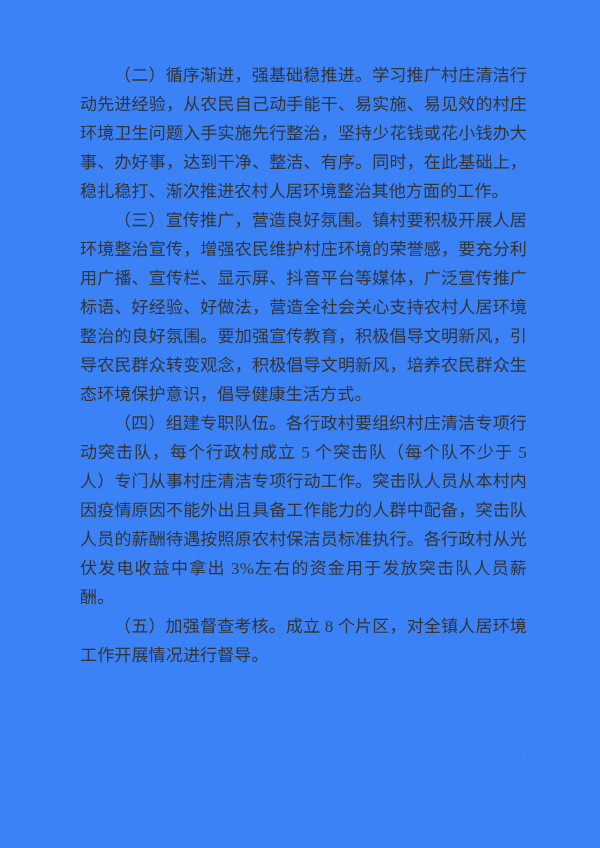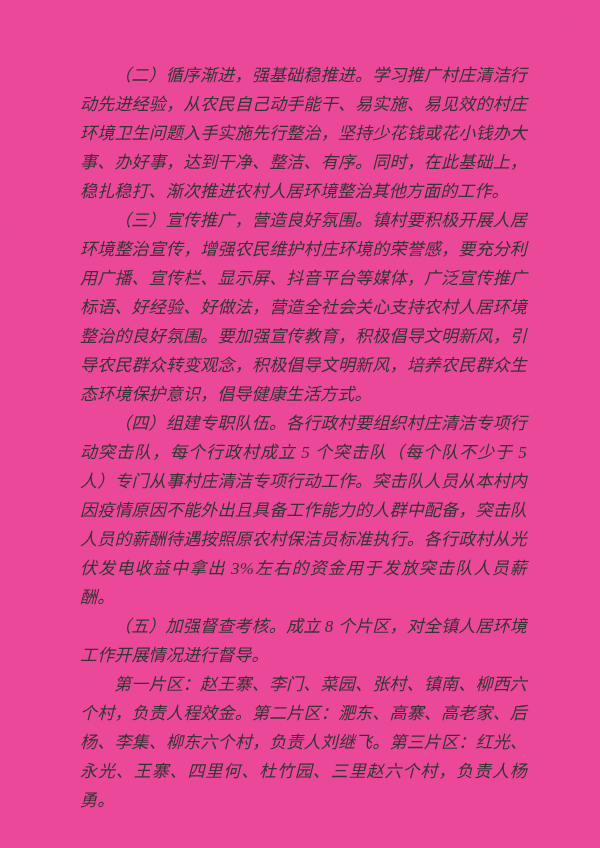--- a/index.html
+++ b/index.html
@@ -47,27 +47,26 @@
   }
   .speckle.s1 { left: 424px; top: 753px; width: 3px; height: 3px; }
   .speckle.s2 { left: 523px; top: 755px; width: 3px; height: 3px; }
   .speckle.s3 { left: 10px;  top: 234px; width: 2px; height: 2px; }
   .speckle.s4 { left: 561px; top: 27px;  width: 2px; height: 2px; }
   .speckle.s5 { left: 196px; top: 776px; width: 2px; height: 2px; }
 </style>
 </head>
 <body>
 
-<div class="page" style="background: #ec4899; font-style: italic;">
+<div class="page" style="background: #3b82f6;">
   <div class="content" style="color: rgb(53, 53, 53);">
     <p>（二）循序渐进，强基础稳推进。学习推广村庄清洁行动先进经验，从农民自己动手能干、易实施、易见效的村庄环境卫生问题入手实施先行整治，坚持少花钱或花小钱办大事、办好事，达到干净、整洁、有序。同时，在此基础上，稳扎稳打、渐次推进农村人居环境整治其他方面的工作。</p>
     <p>（三）宣传推广，营造良好氛围。镇村要积极开展人居环境整治宣传，增强农民维护村庄环境的荣誉感，要充分利用广播、宣传栏、显示屏、抖音平台等媒体，广泛宣传推广标语、好经验、好做法，营造全社会关心支持农村人居环境整治的良好氛围。要加强宣传教育，积极倡导文明新风，引导农民群众转变观念，积极倡导文明新风，培养农民群众生态环境保护意识，倡导健康生活方式。</p>
     <p>（四）组建专职队伍。各行政村要组织村庄清洁专项行动突击队，每个行政村成立 5 个突击队（每个队不少于 5 人）专门从事村庄清洁专项行动工作。突击队人员从本村内因疫情原因不能外出且具备工作能力的人群中配备，突击队人员的薪酬待遇按照原农村保洁员标准执行。各行政村从光伏发电收益中拿出 3%左右的资金用于发放突击队人员薪酬。</p>
     <p>（五）加强督查考核。成立 8 个片区，对全镇人居环境工作开展情况进行督导。</p>
-    <p>第一片区：赵王寨、李门、菜园、张村、镇南、柳西六个村，负责人程效金。第二片区：淝东、高寨、高老家、后杨、李集、柳东六个村，负责人刘继飞。第三片区：红光、永光、王寨、四里何、杜竹园、三里赵六个村，负责人杨勇。</p>
   </div>
 
   <span class="speckle s1"></span>
   <span class="speckle s2"></span>
   <span class="speckle s3"></span>
   <span class="speckle s4"></span>
   <span class="speckle s5"></span>
 </div>
 
 </body></html>

